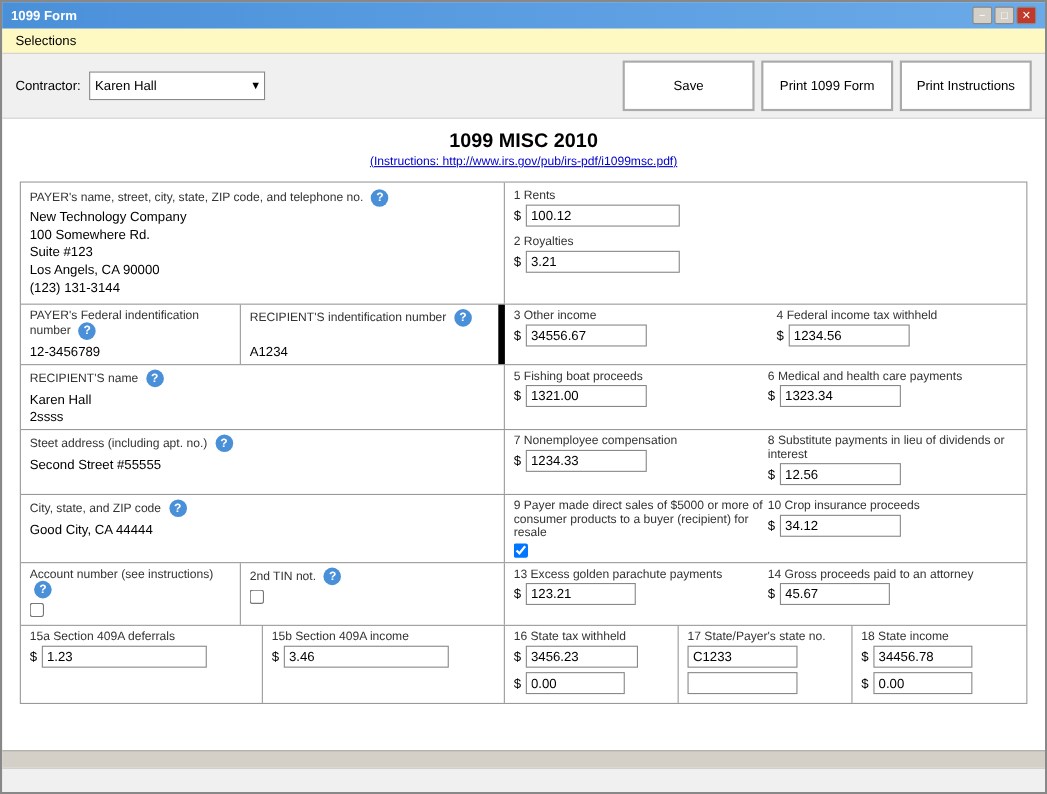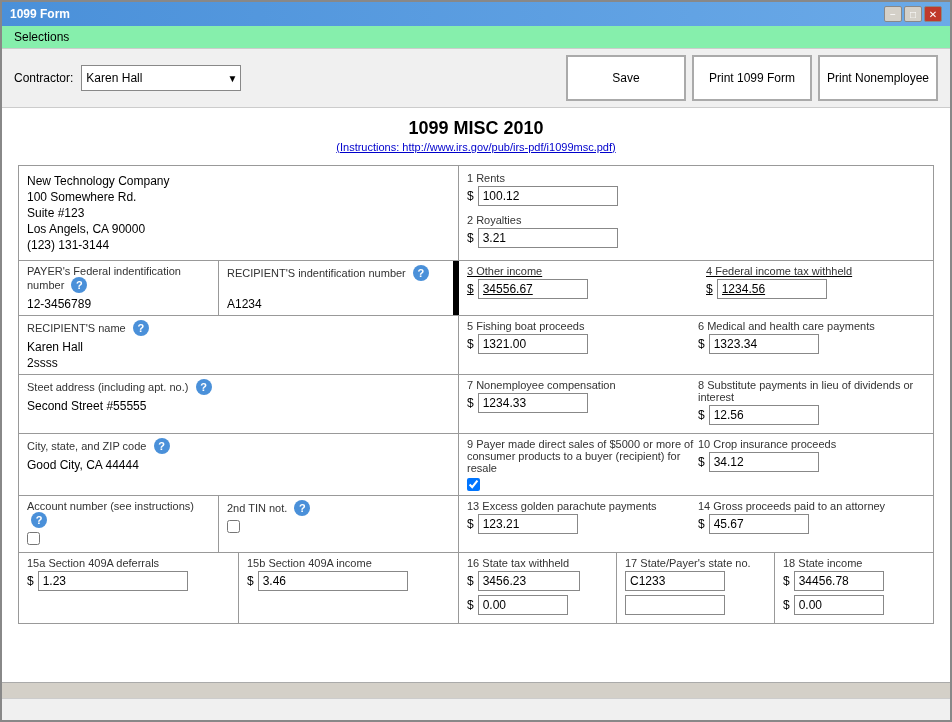--- a/index.html
+++ b/index.html
@@ -186,21 +186,21 @@
     .statusbar {
       height: 22px;
       background: #f0f0f0;
       border-top: 1px solid #ccc;
       flex-shrink: 0;
     }
     .main-form-container {
       border: 1px solid #999;
     }
     .selections-toolbar-row {
-      background: #86efac;
+      background: #fef9c3;
       border-bottom: 1px solid #ccc;
       padding: 4px 12px;
       display: flex;
       align-items: center;
       gap: 16px;
       flex-shrink: 0;
     }
   </style>
 </head>
 <body>
@@ -228,32 +228,36 @@
         <div class="dropdown-wrapper">
           <select class="contractor-dropdown">
             <option>Karen Hall</option>
           </select>
           <span class="dropdown-arrow">▼</span>
         </div>
       </div>
       <div class="action-buttons">
         <button class="action-btn">Save</button>
         <button class="action-btn">Print 1099 Form</button>
-        <button class="action-btn">Print Nonemployee</button>
+        <button class="action-btn">Print Instructions</button>
       </div>
     </div>
 
     <div class="content-area">
       <div class="form-title">1099 MISC 2010</div>
       <div class="form-instructions-link">(Instructions: http://www.irs.gov/pub/irs-pdf/i1099msc.pdf)</div>
 
       <div class="main-form-container">
 
         <div style="display:grid;grid-template-columns:440px 1fr;border-bottom:1px solid #999;">
           <div style="border-right:1px solid #999;padding:6px 8px;">
+            <div class="section-label">
+              <span>PAYER's name, street, city, state, ZIP code, and telephone no.</span>
+              <span class="help-icon">?</span>
+            </div>
             <div class="payer-address">New Technology Company</div>
             <div class="payer-address">100 Somewhere Rd.</div>
             <div class="payer-address">Suite #123</div>
             <div class="payer-address">Los Angels, CA 90000</div>
             <div class="payer-address">(123) 131-3144</div>
           </div>
           <div style="padding:6px 8px;">
 
             <div style="margin-bottom:8px;">
               <div class="section-label">1  Rents</div>
@@ -284,21 +288,21 @@
             </div>
             <div style="padding:4px 8px;">
               <div class="section-label">
                 <span>RECIPIENT'S indentification number</span>
                 <span class="help-icon">?</span>
               </div>
               <div style="font-size:12px;margin-top:16px;">A1234</div>
             </div>
           </div>
           <div style="padding:4px 8px;">
-            <div style="display:grid;grid-template-columns:1fr 1fr;gap:20px;text-decoration:underline;">
+            <div style="display:grid;grid-template-columns:1fr 1fr;gap:20px;">
               <div>
                 <div class="section-label">3  Other income</div>
                 <div class="form-row">
                   <span class="dollar-sign">$</span>
                   <input class="form-input" style="width: 110px;" type="text" value="34556.67">
                 </div>
               </div>
               <div>
                 <div class="section-label">4  Federal income tax withheld</div>
                 <div class="form-row">

